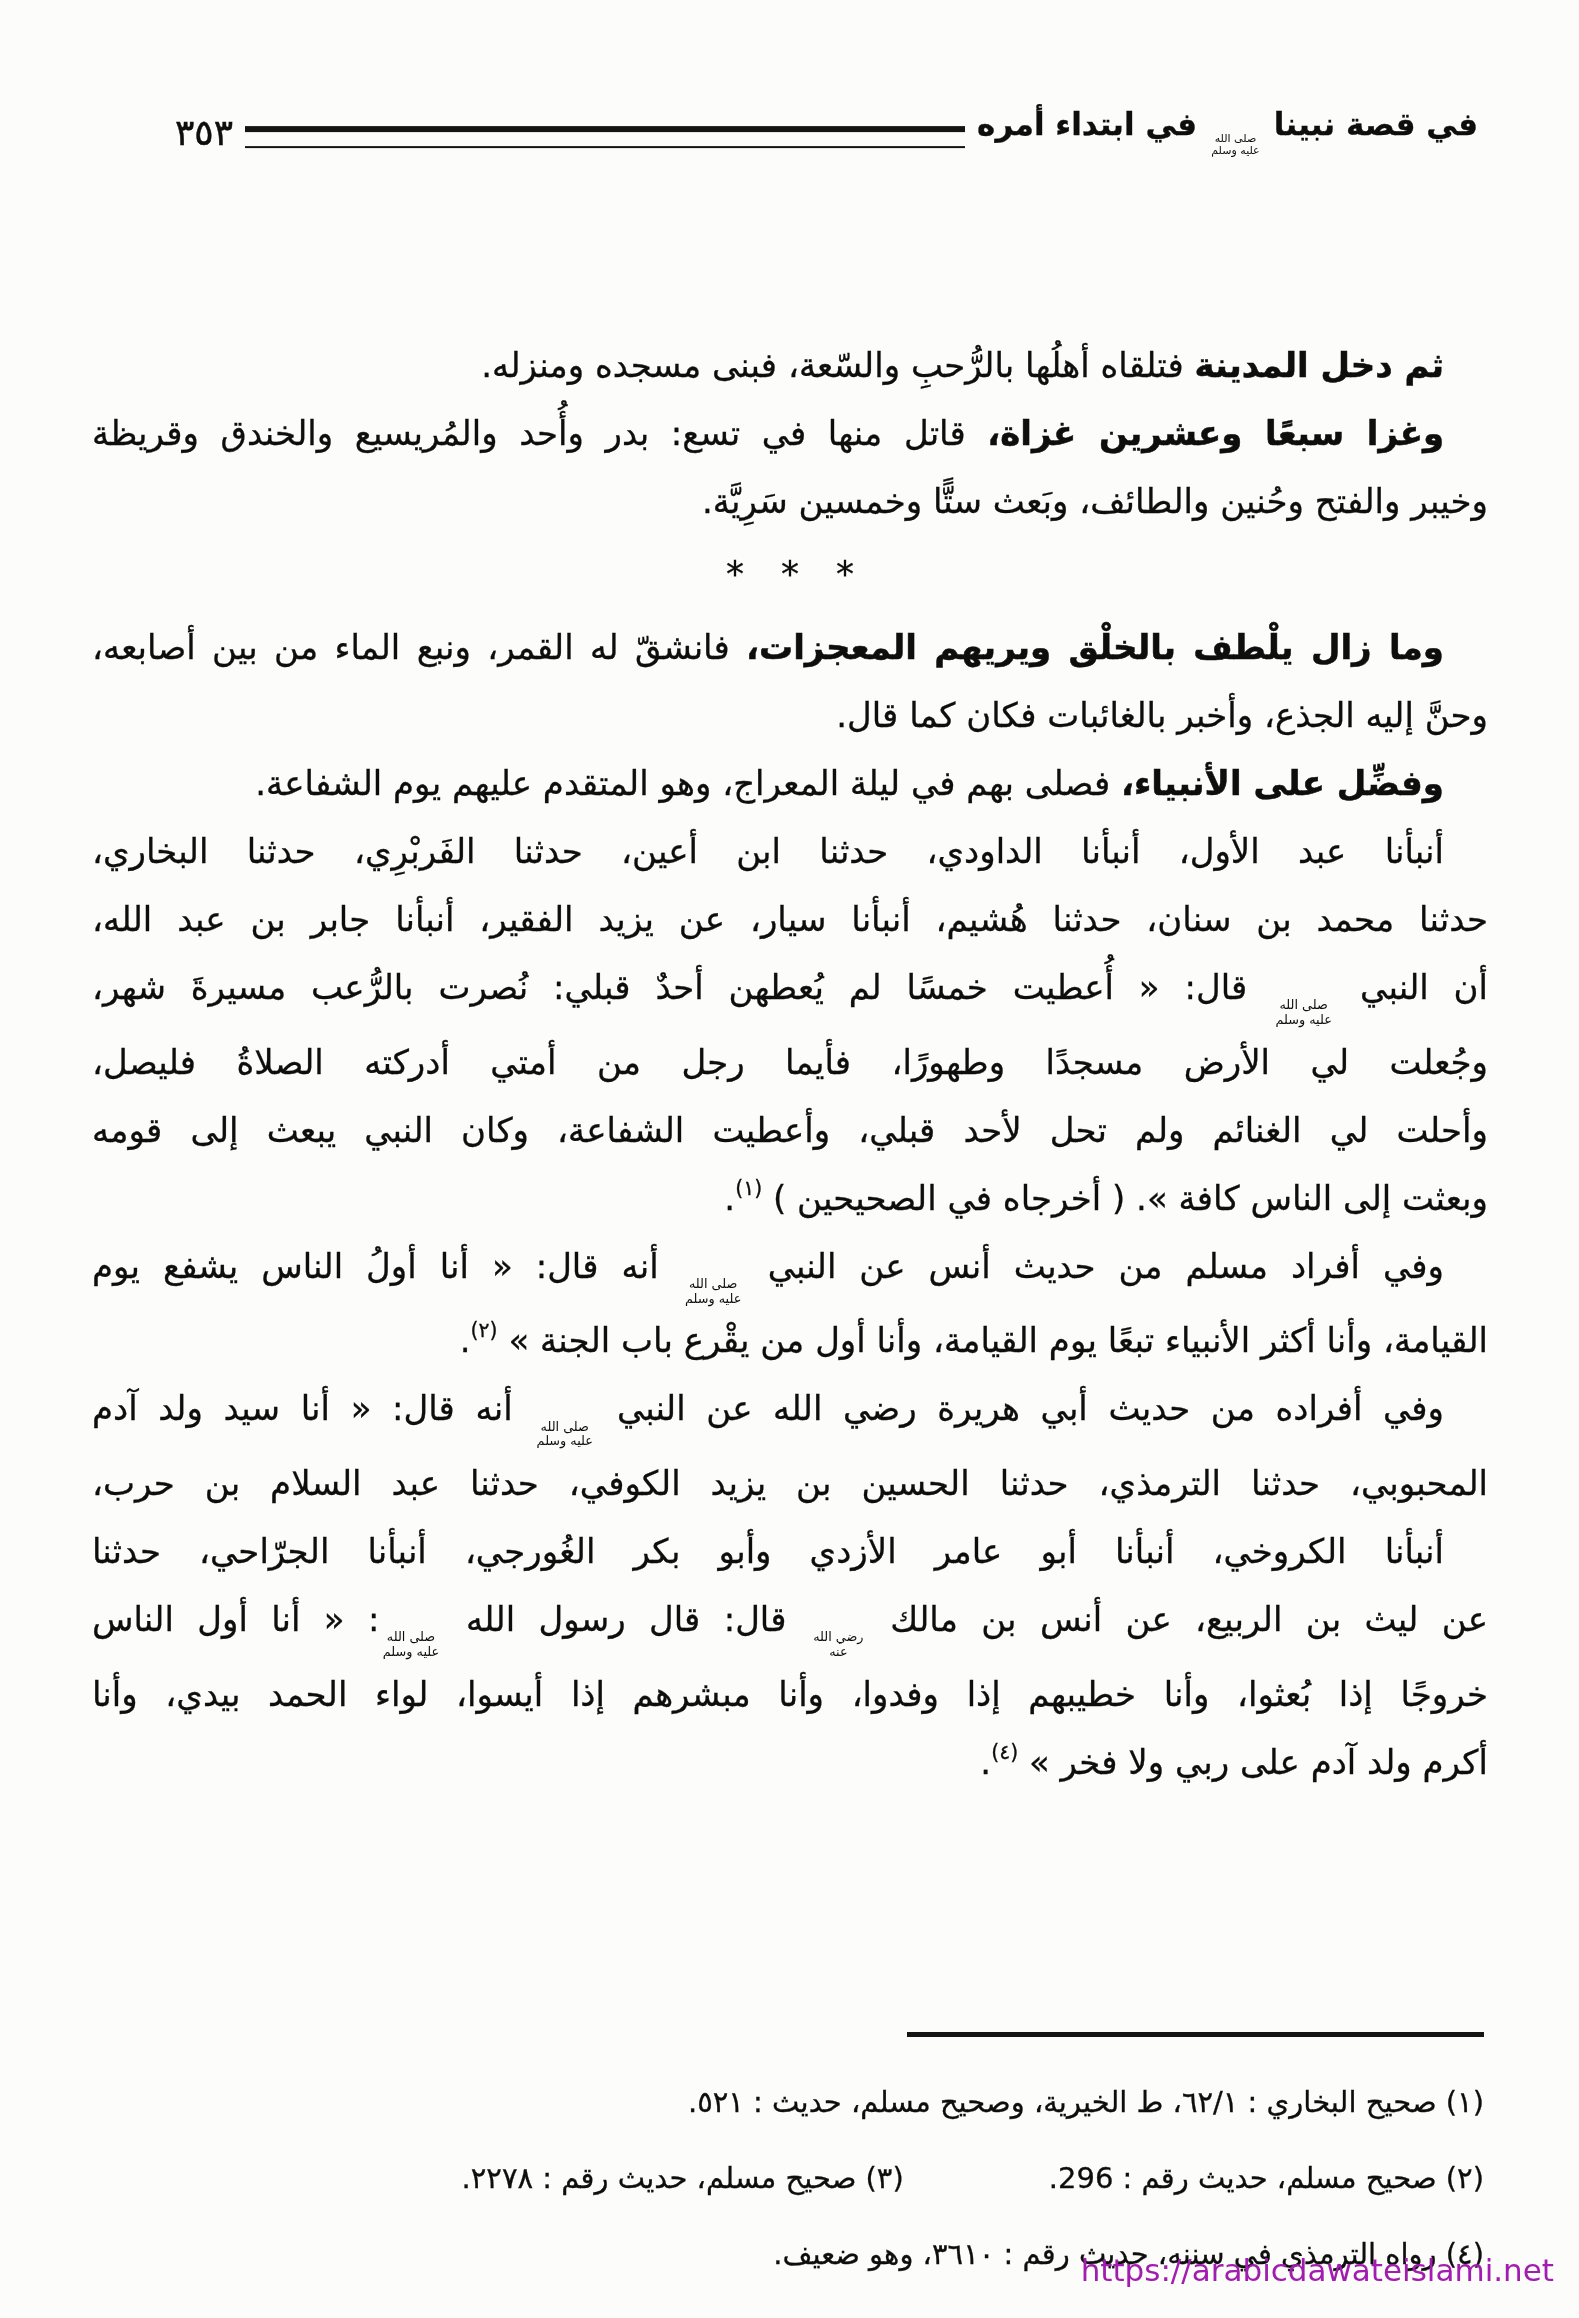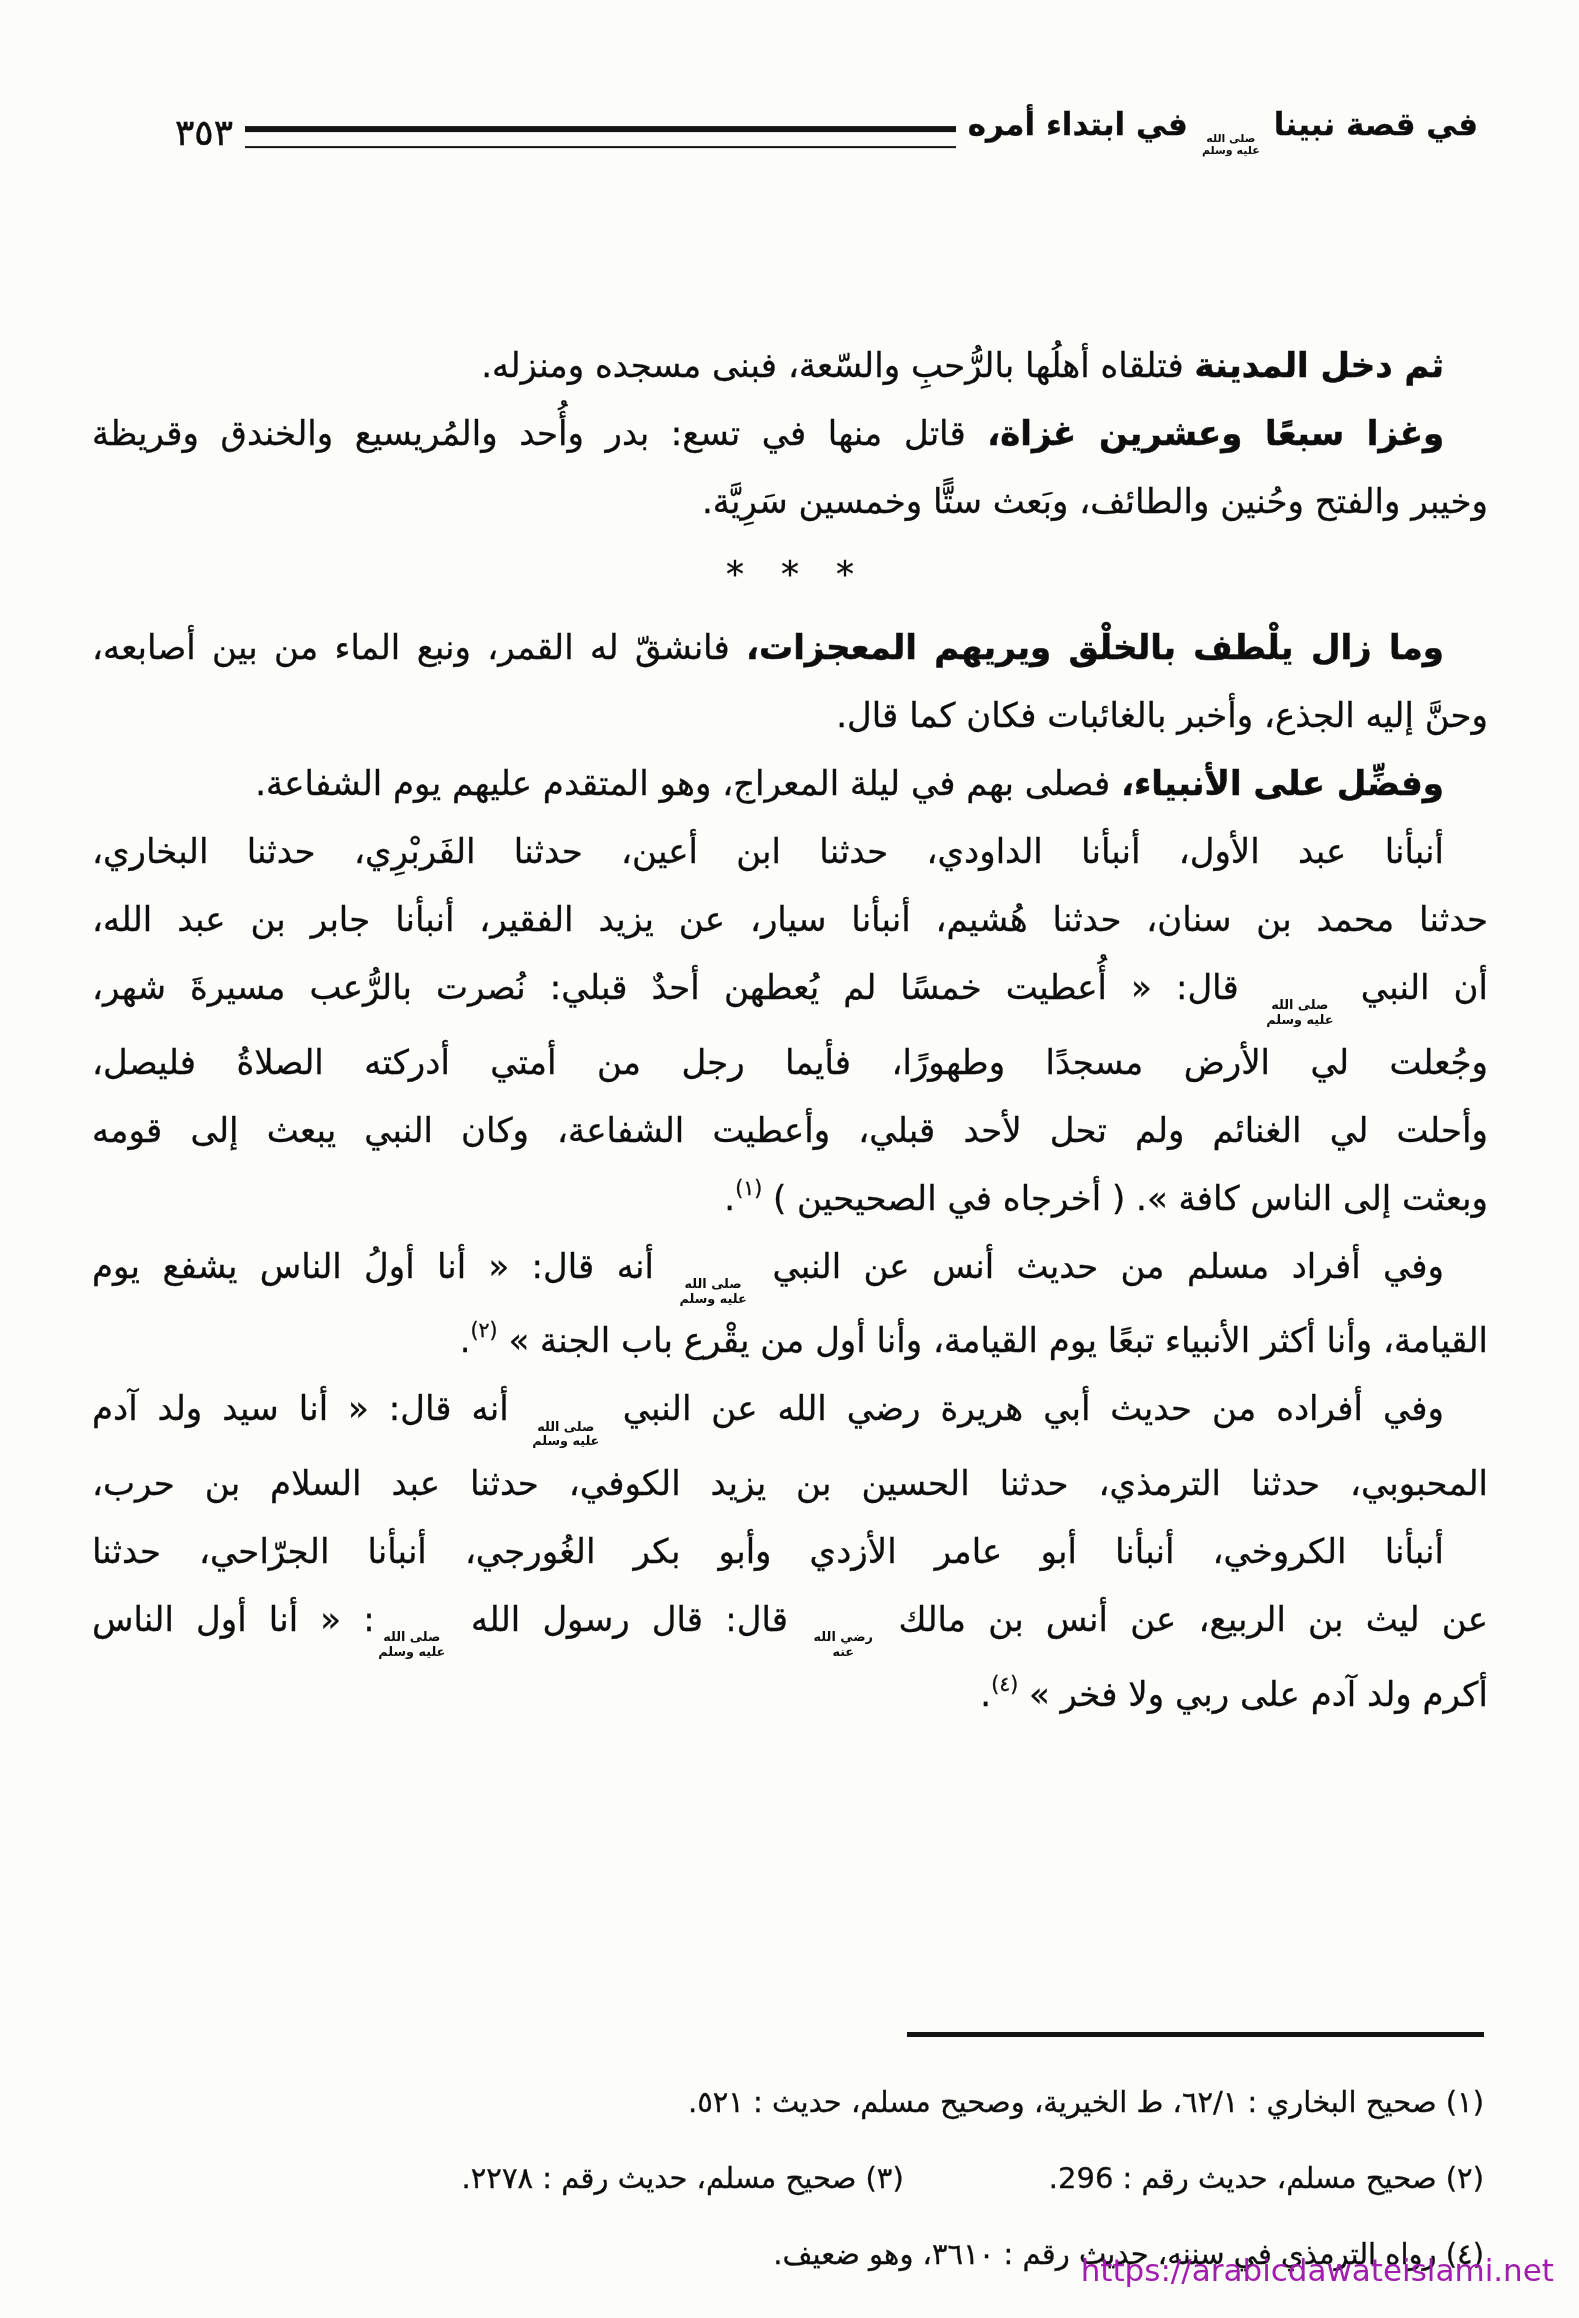--- a/index.html
+++ b/index.html
@@ -42,21 +42,21 @@
   }
   .line.last{text-align-last:right;}
   .line.ind{padding-right:44px;}
   .lead{font-weight:bold;-webkit-text-stroke:0.5px #0e0e0e;}
   .stars{
     line-height:68px;margin:5.1px 0;text-align:center;
     font-size:36px;word-spacing:25.6px;text-align-last:center;
   }
   .stack{
     display:inline-flex;flex-direction:column;align-items:center;
-    font-size:12.8px;line-height:1.15;font-weight:bold;
+    font-size:12.8px;line-height:1.15;font-weight:normal;
     vertical-align:-10.2px;margin:0 3.4px;
     -webkit-text-stroke:0 transparent;
   }
   .stack.small{font-size:11px;vertical-align:-6.8px;}
   sup.ref{font-size:20.5px;line-height:0;vertical-align:15.4px;letter-spacing:0;}
   
   .fn-divider{
     position:absolute;top:2032px;right:96px;width:577px;height:0;
     border-top:5.1px solid #141414;
   }
@@ -137,20 +137,21 @@
       <div class="para">
         <div class="line">المحبوبي، حدثنا الترمذي، حدثنا الحسين بن يزيد الكوفي، حدثنا عبد السلام بن حرب،</div>
         <div class="line ind">أنبأنا الكروخي، أنبأنا أبو عامر الأزدي وأبو بكر الغُورجي، أنبأنا الجرّاحي، حدثنا</div>
         <div class="line">عن ليث بن الربيع، عن أنس بن مالك <span class="stack">
             <span>رضي الله</span>
             <span>عنه</span>
           </span> قال: قال رسول الله <span class="stack">
             <span>صلى الله</span>
             <span>عليه وسلم</span>
           </span>: « أنا أول الناس</div>
+        <div class="line">خروجًا إذا بُعثوا، وأنا خطيبهم إذا وفدوا، وأنا مبشرهم إذا أيسوا، لواء الحمد بيدي، وأنا</div>
         <div class="line last">أكرم ولد آدم على ربي ولا فخر » <sup class="ref">(٤)</sup>.</div>
       </div>
     </div>
 
   <div class="fn-divider"></div>
 
   <div class="fns">
       <div class="fn-row">
         <span class="fn-item">(١) صحيح البخاري : ٦٢/١، ط الخيرية، وصحيح مسلم، حديث : ٥٢١.</span>
       </div>

